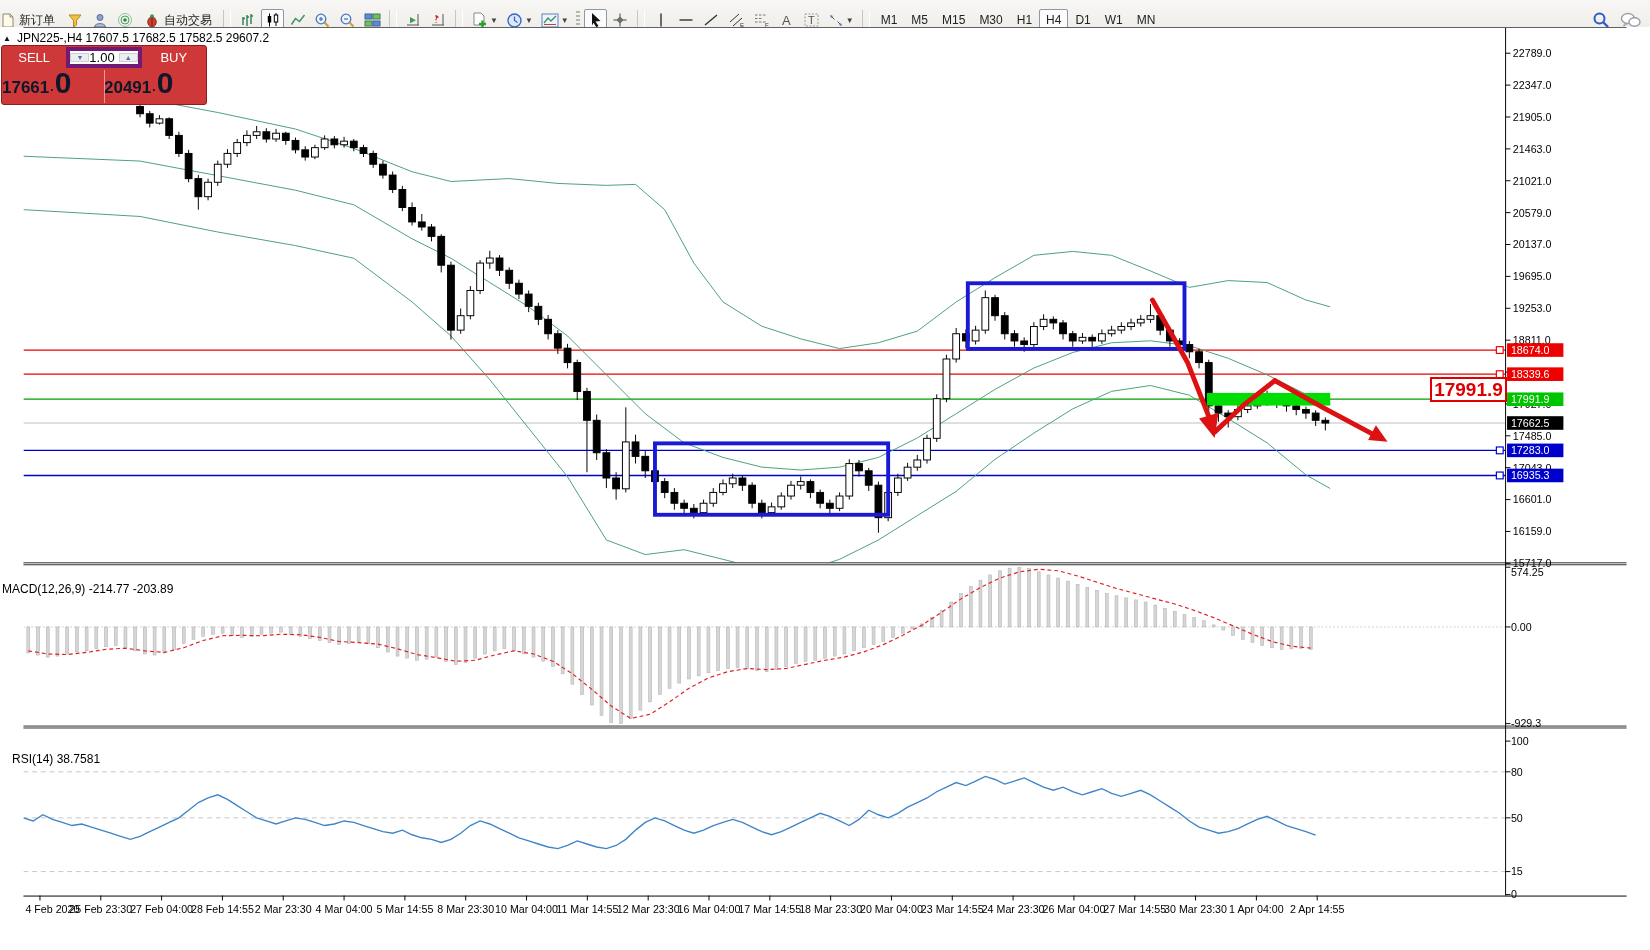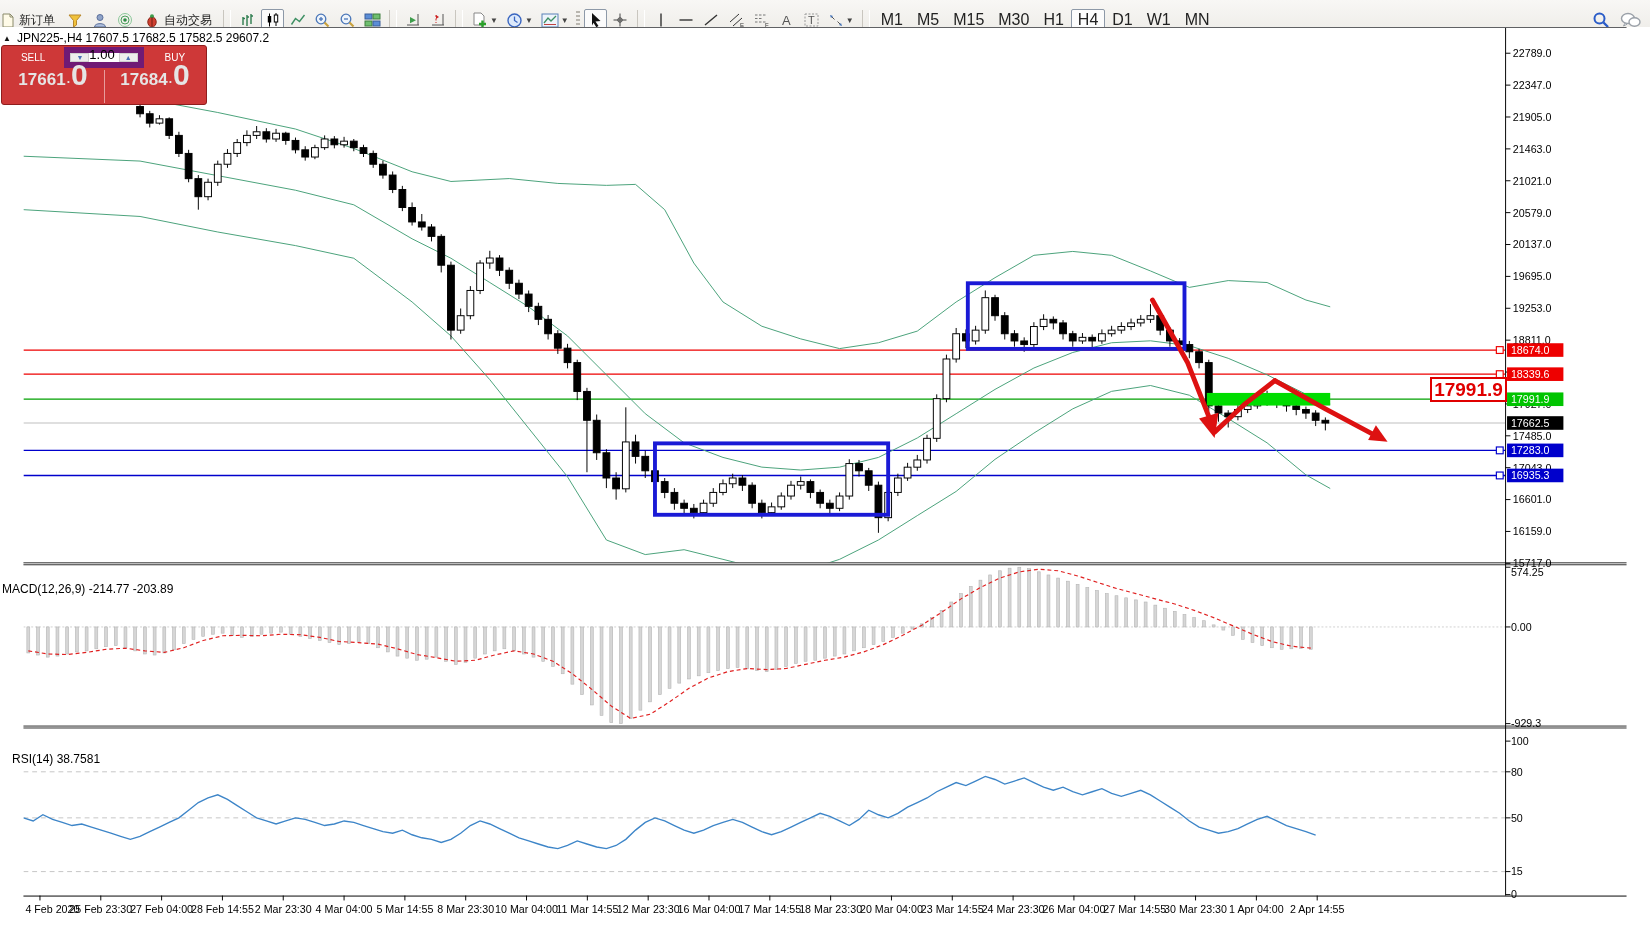--- a/index.html
+++ b/index.html
@@ -9,44 +9,44 @@
     background:linear-gradient(#f8f7f5,#eceae5);border-bottom:1px solid #a9a69f;
     display:flex;align-items:center;white-space:nowrap}
   .tbtn{height:22px;min-width:23px;display:flex;align-items:center;justify-content:center;
     border:1px solid transparent;border-radius:2px;margin:0 1px;padding:0 2px;box-sizing:border-box;
     font-size:12px;color:#222;flex:0 0 auto}
   .tbtn.textbtn{padding:0 5px;gap:4px}
   .tbtn.active{background:#fbfbfb;border:1px solid #8d99a8}
   .tsep{width:6px;height:20px;border-left:1px solid #c9c6bf;border-right:1px solid #ffffff;margin:0 4px;flex:0 0 auto}
   .grip{width:4px;height:18px;margin:0 3px;background:repeating-linear-gradient(#b9b6af 0 2px,transparent 2px 4px);flex:0 0 auto}
   .dd{font-size:8px;color:#444;margin-left:2px}
-  .tf{font-size:16px;color:#222;padding:0 6px;height:20px;display:flex;align-items:center;border:1px solid transparent;border-radius:2px;flex:0 0 auto}
+  .tf{font-size:12px;color:#222;padding:0 6px;height:20px;display:flex;align-items:center;border:1px solid transparent;border-radius:2px;flex:0 0 auto}
   .tf.active{background:#fcfcfc;border:1px solid #8d99a8}
   .ticon{display:block}
   #right-icons{margin-left:auto;margin-right:8px;display:flex;align-items:center;gap:10px}
   
   #chart-root{position:absolute;left:0;top:27px;width:1650px;height:923px;background:#fff}
   #chart-svg{position:absolute;left:0;top:0}
   .pane-label{position:absolute;font-size:12px;color:#000;z-index:4}
   #title-row{position:absolute;left:3px;top:4px;z-index:4;font-size:12px;color:#000;display:flex;align-items:center;gap:6px}
   #title-row .tri{font-size:8px;color:#111}
   #annotation-box{position:absolute;left:1430px;top:350px;width:77px;height:25px;z-index:5;
     background:#fff;border:2px solid #e00000;box-sizing:border-box;color:#e00000;
     font-size:19px;font-weight:bold;display:flex;align-items:center;justify-content:center;letter-spacing:0}
   
   #trade-panel{position:absolute;left:1px;top:18px;width:206px;height:60px;z-index:6;
     background:#ce3838;border:1px solid #8f1d1d;border-radius:3px;box-sizing:border-box;overflow:hidden}
   .tp-top{display:flex;height:23px;align-items:stretch}
-  .tp-side{width:70px;display:flex;align-items:center;justify-content:center;color:#fff;font-size:10px}
-  .tp-spin{flex:1;background:#fff;border:6px solid #701a75;margin:1px 0;display:flex;align-items:flex-end}
+  .tp-side{width:70px;display:flex;align-items:center;justify-content:center;color:#fff;font-size:13px}
+  .tp-spin{flex:1;background:#fff;border:4px solid #701a75;margin:1px 0;display:flex;align-items:center}
   .spin-btn{width:19px;background:#ededed;border:1px solid #cfcfcf;display:flex;align-items:center;justify-content:center;
     color:#4a6fb5;font-size:7px;box-sizing:border-box}
   .tp-vol{flex:1;display:flex;align-items:center;justify-content:flex-end;padding-right:4px;font-size:13px;color:#000}
   .tp-bottom{display:flex;height:35px;position:relative}
-  .tp-price{width:102px;display:flex;align-items:flex-end;justify-content:center;color:#e5e5e5;padding-bottom:16px}
+  .tp-price{width:102px;display:flex;align-items:flex-end;color:#0f172a;padding-bottom:8px}
   .tp-div{position:absolute;left:102px;top:1px;bottom:1px;width:1px;background:rgba(255,255,255,.5)}
   .pm{font-size:17px;font-weight:bold;line-height:1}
   .pd{font-size:12px;font-weight:bold;line-height:1.4;margin:0 1px}
   .pb{font-size:30px;font-weight:bold;line-height:.82}
   svg text{font-family:"Liberation Sans",sans-serif}
 </style>
 </head>
 <body>
 
 <div id="toolbar">
@@ -819,19 +819,19 @@
       <div class="tp-side">BUY</div>
     </div>
     <div class="tp-bottom">
       <div class="tp-price">
         <span class="pm">17661</span>
         <span class="pd">.</span>
         <span class="pb">0</span>
       </div>
       <div class="tp-div"></div>
       <div class="tp-price">
-        <span class="pm">17684</span>
+        <span class="pm">20491</span>
         <span class="pd">.</span>
         <span class="pb">0</span>
       </div>
     </div>
   </div>
 </div>
 
 </body></html>

